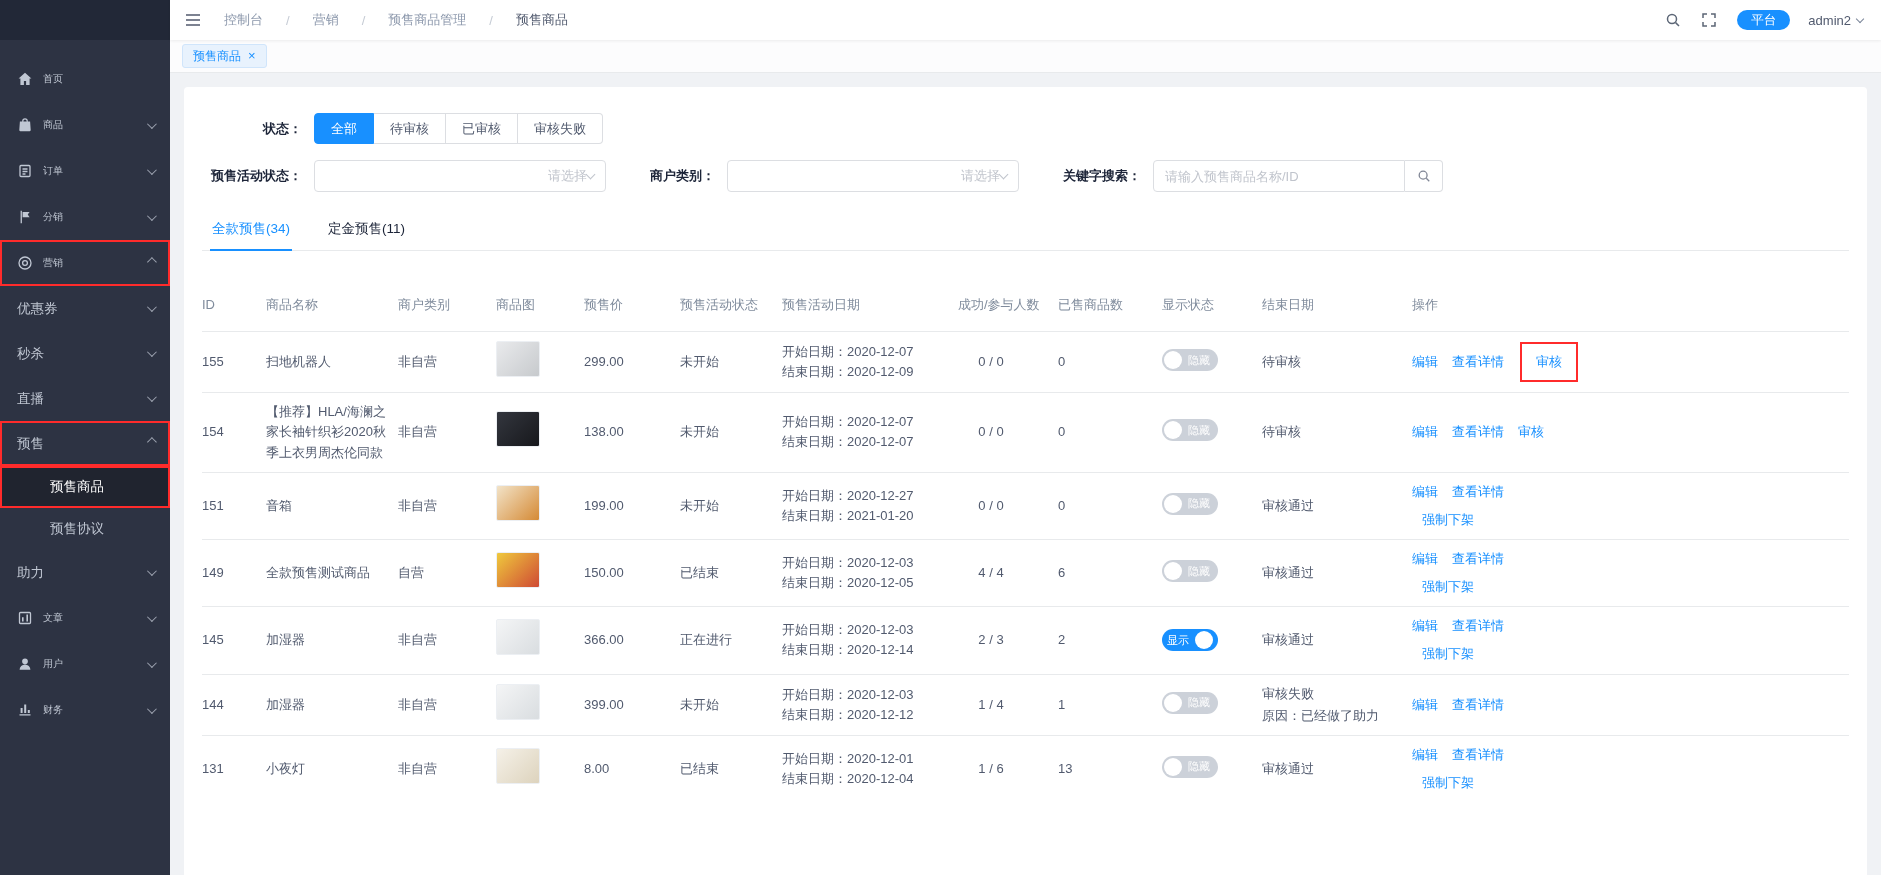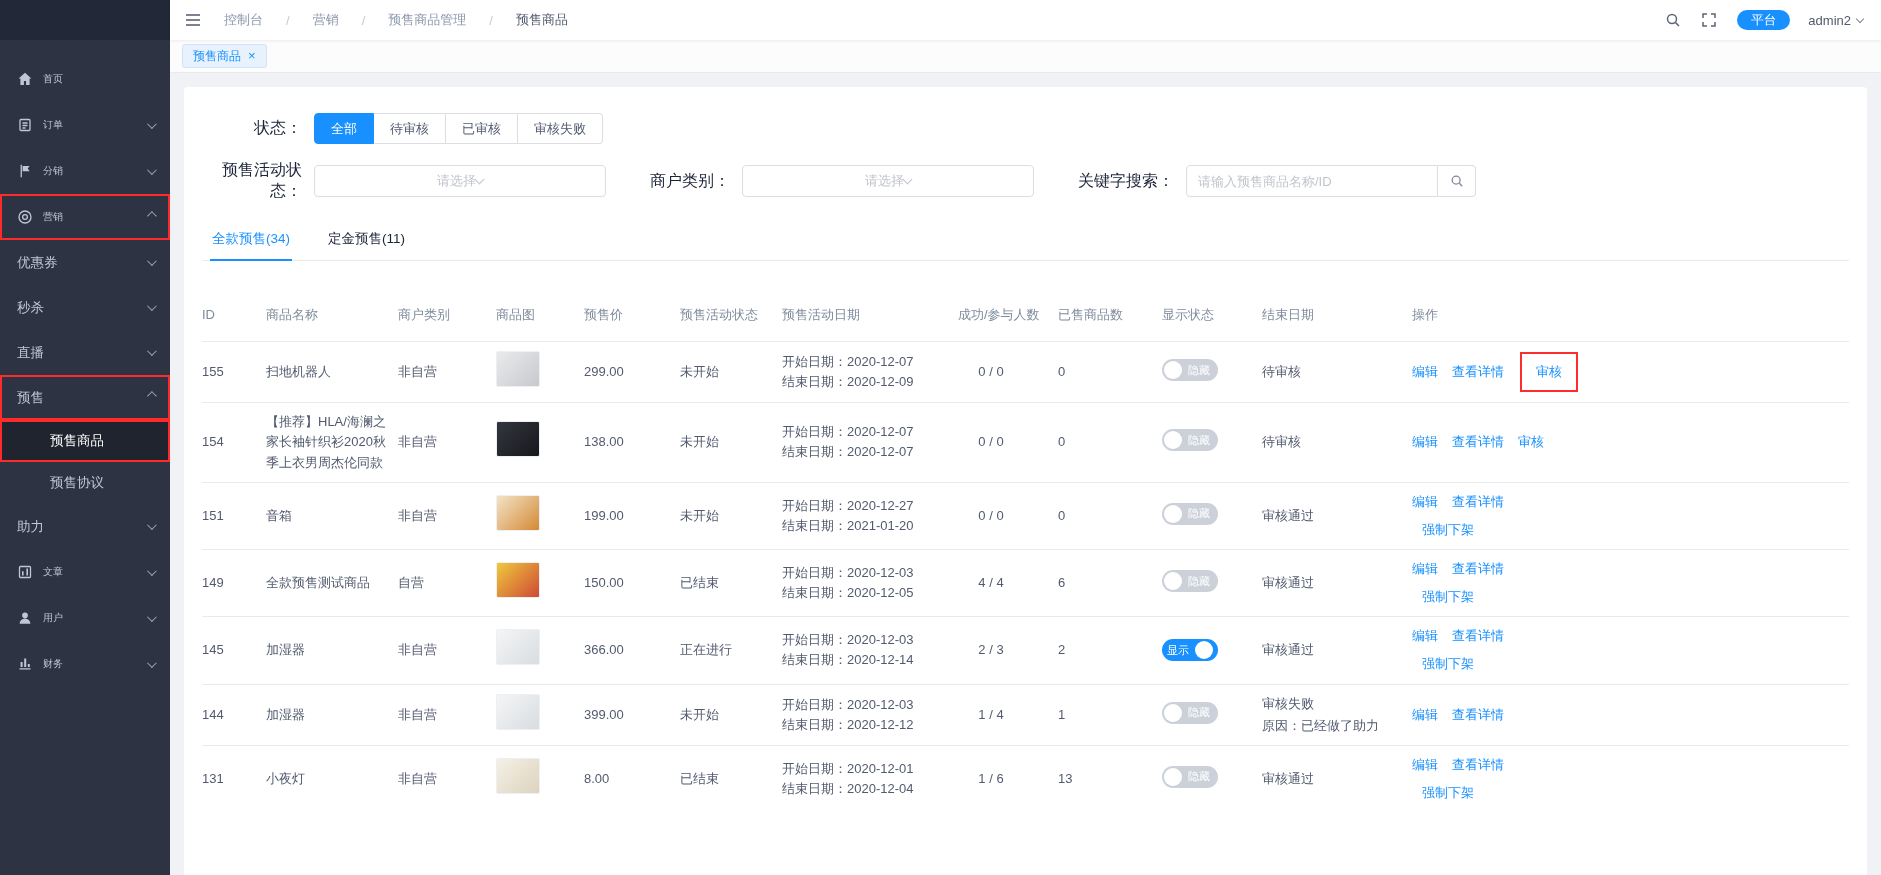--- a/index.html
+++ b/index.html
@@ -39,28 +39,28 @@
 
   .tagbar{height:33px;background:#fcfcfd;display:flex;align-items:center;padding:0 12px;border-bottom:1px solid #e8eaec;position:relative;z-index:2}
   .tag{display:flex;align-items:center;gap:7px;background:#e8f2fd;color:#1890ff;border:1px solid #d0e5fb;padding:4px 10px;font-size:12px;border-radius:3px;cursor:pointer;line-height:1.2}
   .tag-close{font-size:13px;cursor:pointer;line-height:1}
 
   .content{flex:1;padding:14px;background:#f0f2f5;overflow:hidden}
   .card{background:#fff;border-radius:4px;height:200%;padding:26px 18px 0}
 
   
   .filter-row{display:flex;align-items:center;margin-bottom:16px}
-  .f-label{font-weight:400;color:#1c2438;width:112px;text-align:right;padding-right:12px;flex-shrink:0;font-size:16px}
+  .f-label{font-weight:700;color:#1c2438;width:112px;text-align:right;padding-right:12px;flex-shrink:0;font-size:13px}
   .f-label.inline{width:auto;margin-left:44px;padding-right:12px}
   .radio-group{display:flex}
   .radio-btn{height:31px;padding:0 16px;background:#fff;border:1px solid #dcdee2;border-left:none;color:#515a6e;font-size:13px;cursor:pointer;font-family:inherit}
   .radio-btn:first-child{border-left:1px solid #dcdee2;border-radius:4px 0 0 4px}
   .radio-btn:last-child{border-radius:0 4px 4px 0}
   .radio-btn.active{background:#1890ff;border-color:#1890ff;color:#fff}
-  .select{width:292px;height:32px;border:1px solid #dcdee2;border-radius:4px;display:flex;align-items:center;justify-content:center;padding:0 11px;color:#c0c4cc;background:#fff;cursor:pointer}
+  .select{width:292px;height:32px;border:1px solid #dcdee2;border-radius:4px;display:flex;align-items:center;justify-content:flex-end;padding:0 11px;color:#c0c4cc;background:#fff;cursor:pointer}
   .sel-chev{width:7px;height:7px;border-right:1.5px solid #c0c4cc;border-bottom:1.5px solid #c0c4cc;transform:rotate(45deg);margin-top:-4px}
   .search-group{display:flex}
   .search-input{width:252px;height:32px;border:1px solid #dcdee2;border-radius:4px 0 0 4px;padding:0 11px;font-size:13px;color:#515a6e;outline:none;font-family:inherit}
   .search-input::placeholder{color:#c0c4cc}
   .search-btn{width:38px;height:32px;border:1px solid #dcdee2;border-left:none;border-radius:0 4px 4px 0;background:#fff;display:flex;align-items:center;justify-content:center;color:#808695;cursor:pointer}
   .search-btn svg{width:14px;height:14px}
 
   
   .ptabs{display:flex;gap:34px;border-bottom:1px solid #e8eaec;margin-top:10px;padding:0 8px}
   .ptab{padding:12px 2px;cursor:pointer;color:#1c2438;position:relative;font-size:13.5px}
@@ -94,20 +94,29 @@
 <aside class="sidebar">
   <div class="logo"></div>
   <nav class="menu">
       <div class="menu-item l1">
         <span class="mi-icon">
           <svg viewBox="0 0 16 16">
             <path d="M8 1.8 1.6 7.6h1.8V14h3.5v-3.9h2.2V14h3.5V7.6h1.8Z"></path>
           </svg>
         </span>
         <span class="mi-label">首页</span>
+      </div>
+      <div class="menu-item l1">
+        <span class="mi-icon">
+          <svg viewBox="0 0 16 16">
+            <path d="M10.8 4.6V4a2.8 2.8 0 0 0-5.6 0v.6H2.9l-.6 8.5a1 1 0 0 0 1 1.1h9.4a1 1 0 0 0 1-1.1l-.6-8.5ZM6.4 4a1.6 1.6 0 0 1 3.2 0v.6H6.4Z"></path>
+          </svg>
+        </span>
+        <span class="mi-label">商品</span>
+        <span class="mi-arrow down"></span>
       </div>
       <div class="menu-item l1">
         <span class="mi-icon">
           <svg viewBox="0 0 16 16">
             <g fill="none" stroke="currentColor" stroke-width="1.3">
               <rect x="3" y="2.5" width="10" height="11" rx="1"></rect>
               <path d="M5.5 6h5M5.5 8.5h5M5.5 11h3"></path>
             </g>
           </svg>
         </span>

